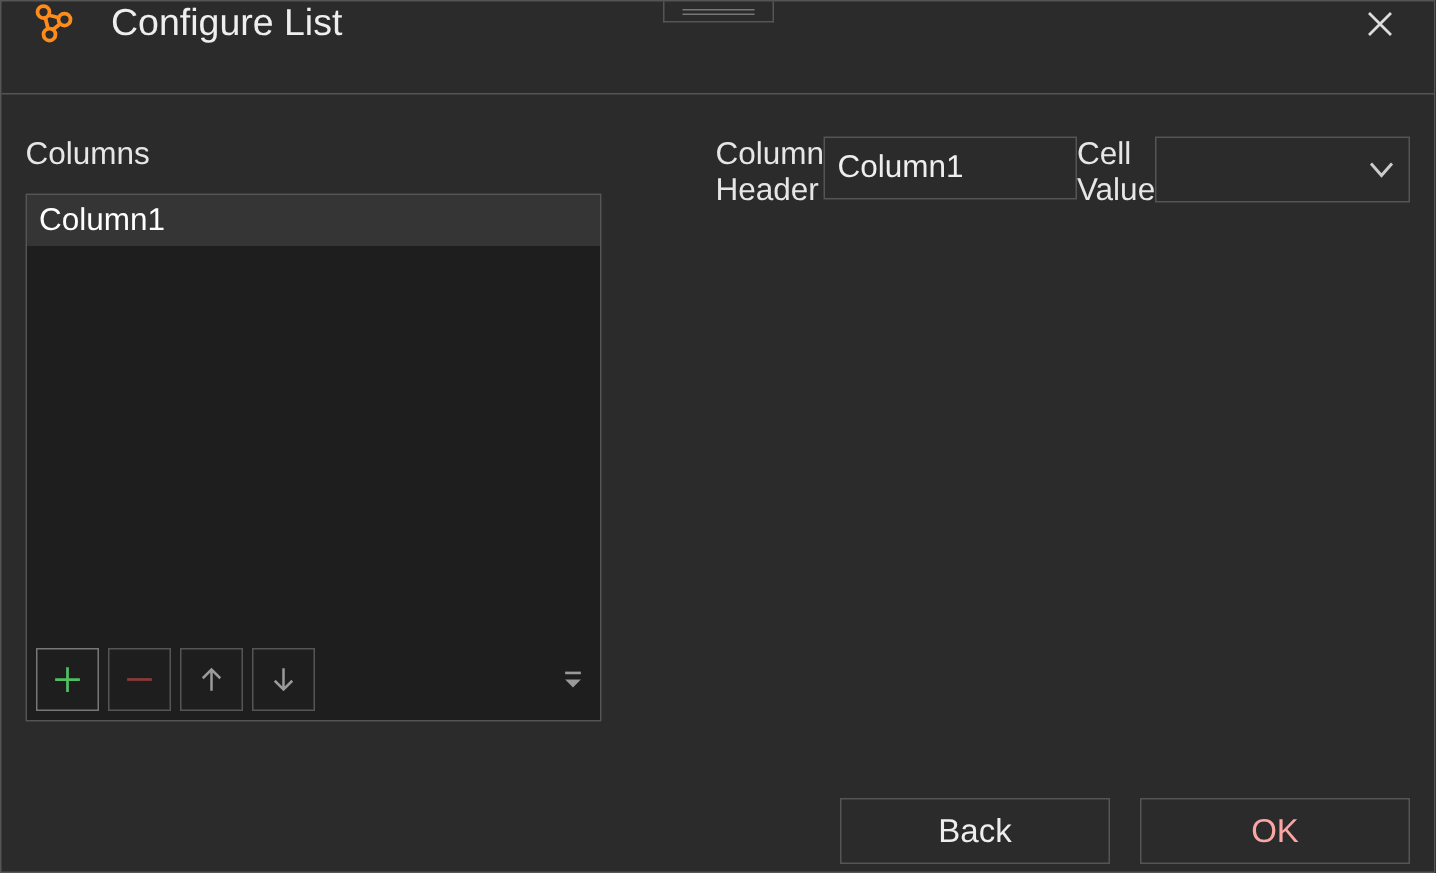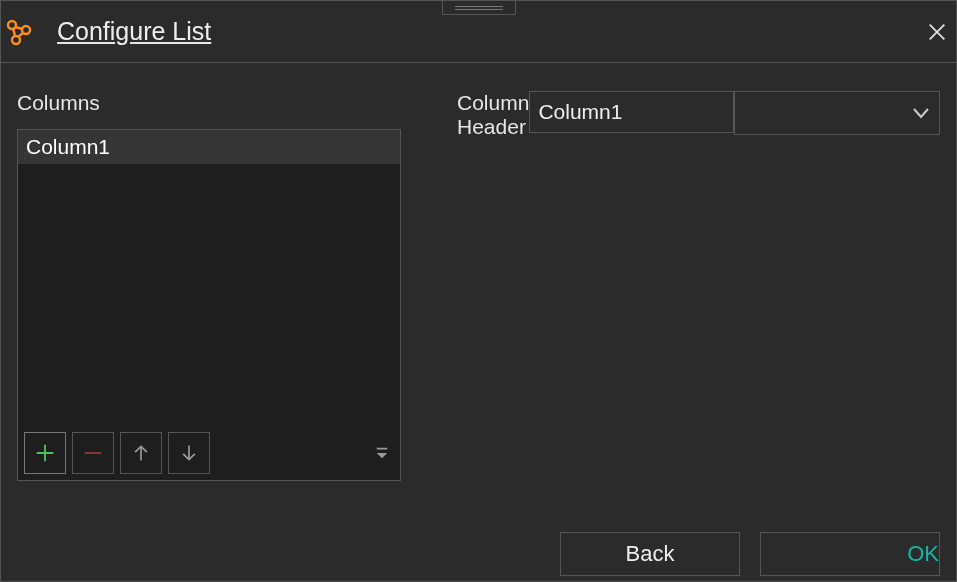--- a/index.html
+++ b/index.html
@@ -21,39 +21,38 @@
   .drag-handle {
     position: absolute; top: 0; left: 50%; transform: translateX(-50%);
     width: 74px; height: 14px;
     border-left: 1px solid #555; border-right: 1px solid #555; border-bottom: 1px solid #555;
     display: flex; flex-direction: column; justify-content: center; gap: 2px; align-items: center;
   }
   .drag-handle .line { width: 48px; height: 1px; background: #777; }
   
   .titlebar {
     height: 62px;
-    display: flex; align-items: center;
-    padding: 0 4px;
+    display: flex; align-items: flex-start;
+    padding: 0 21px;
     border-bottom: 1px solid #555;
-    text-decoration: underline;
   }
   .titlebar .icon { width: 28px; height: 28px; margin-right: 24px; }
   .titlebar .title { font-size: 25px; font-weight: 400; color: #eee; }
   .titlebar .close {
     margin-left: auto;
     width: 30px; height: 30px;
     display: flex; align-items: center; justify-content: center;
     cursor: pointer;
   }
   
   .body {
     flex: 1 1 auto;
     display: flex;
     padding: 28px 16px 4px 16px;
-    gap: 56px;
+    gap: 76px;
     position: relative;
   }
   .left { width: 384px; display: flex; flex-direction: column; }
   .right { flex: 1; display: flex; flex-direction: row; }
   .section-label { font-size: 21px; color: #e6e6e6; margin-bottom: 14px; }
   .listbox {
     border: 1px solid #555;
     background: #1e1e1e;
     height: 352px;
     display: flex; flex-direction: column;
@@ -113,21 +112,21 @@
     display: flex; gap: 20px;
   }
   .btn {
     width: 180px; height: 44px;
     border: 1px solid #555;
     display: flex; align-items: center; justify-content: center;
     font-size: 22px; color: #eee;
     cursor: pointer;
     background: #2b2b2b;
   }
-  .btn.disabled { color: #14b8a6; cursor: default; justify-content: flex-end; }
+  .btn.disabled { color: #fca5a5; cursor: default; }
 </style>
 </head>
 <body>
 
 <div class="window">
 
   <div class="drag-handle">
     <div class="line"></div>
       <div class="line"></div>
   </div>
@@ -187,20 +186,21 @@
             </svg>
           </div>
         </div>
       </div>
     </div>
 
     <div class="right">
       <div class="section-label">Column Header</div>
       <input class="text-input" type="text" value="Column1" style="">
       <div class="spacer"></div>
+      <div class="section-label">Cell Value</div>
       <div class="combo">
         <span class="value"></span>
         <span class="chev">
           <svg viewBox="0 0 20 20" width="20" height="20">
             <path d="M3 6 L10 14 L17 6" stroke="#ccc" stroke-width="2" fill="none"></path>
           </svg>
         </span>
       </div>
     </div>
 

